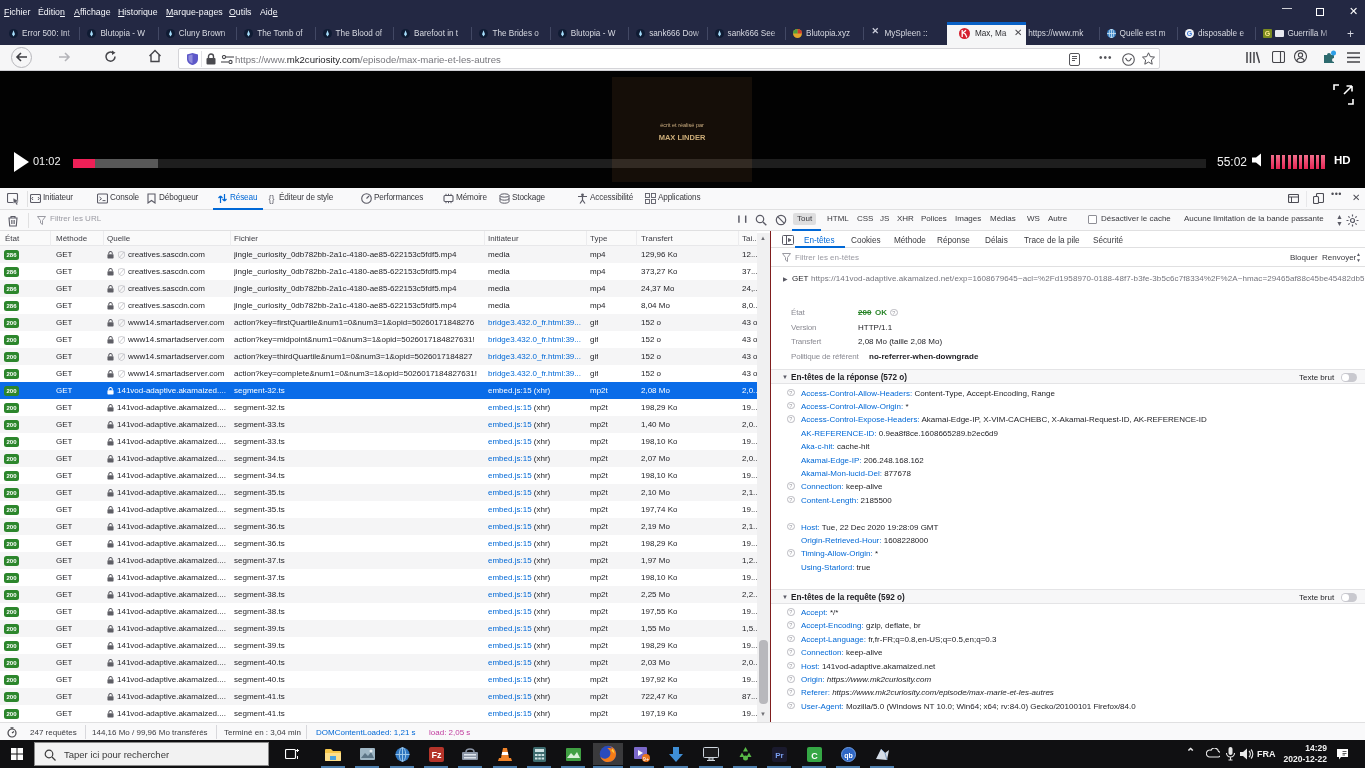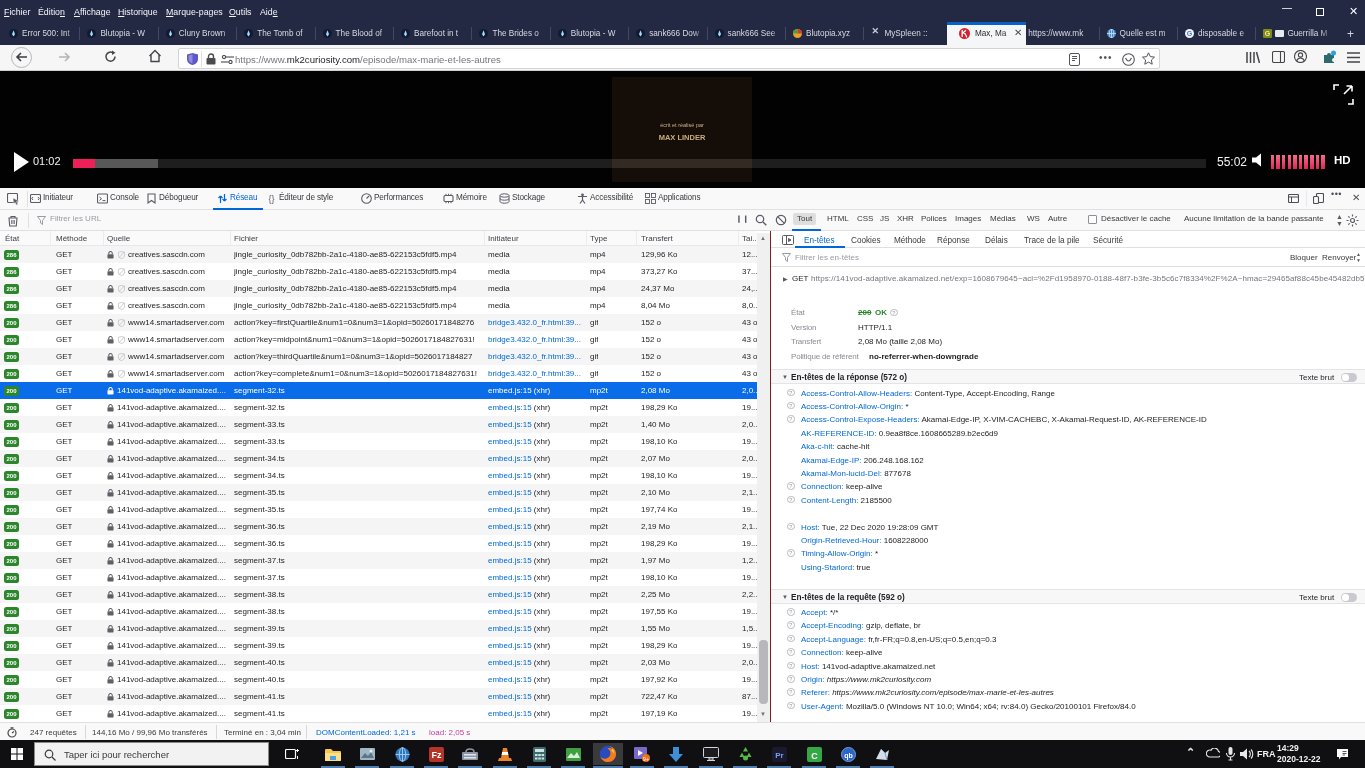--- a/index.html
+++ b/index.html
@@ -1241,17 +1241,17 @@
     </svg>
 <svg style="position:absolute;left:1226px;top:7px" width="9" height="14" viewBox="0 0 9 14">
       <rect x="2.5" y="0" width="4" height="8" rx="2" fill="#e8e8e8"></rect>
       <path d="M0.5 6 a4 4 0 0 0 8 0 M4.5 10 V13 M2.5 13 H6.5" stroke="#e8e8e8" stroke-width="1.1" fill="none"></path>
     </svg>
 <svg style="position:absolute;left:1240px;top:8px" width="14" height="12" viewBox="0 0 14 12">
       <path d="M0 4 H3 L7 0.5 V11.5 L3 8 H0 Z" fill="#e8e8e8"></path>
       <path d="M9 3 a4 4 0 0 1 0 6 M11 1.5 a6.5 6.5 0 0 1 0 9" stroke="#e8e8e8" stroke-width="1.1" fill="none"></path>
     </svg>
 <span style="position:absolute;left:1257px;top:9px;color:#f2f2f2;font-size:9px;font-weight:bold">FRA</span>
-<div style="position:absolute;left:1277px;top:3px;width:50px;text-align:left;color:#f2f2f2;font-size:8.5px;font-weight:bold;line-height:11px">14:29<br>2020-12-22</div>
+<div style="position:absolute;left:1277px;top:3px;width:50px;text-align:right;color:#f2f2f2;font-size:8.5px;font-weight:bold;line-height:11px">14:29<br>2020-12-22</div>
 <svg style="position:absolute;left:1336px;top:8px" width="13" height="13" viewBox="0 0 13 13">
       <path d="M1 1 H12 V9 H5 L3 11.5 V9 H1 Z" fill="#fff"></path>
       <path d="M6.5 3.5 H10.5 M6.5 5.5 H10.5 M6.5 7 H9" stroke="#4a4a4a" stroke-width="0.9"></path>
     </svg>
 </div>
 </body></html>

